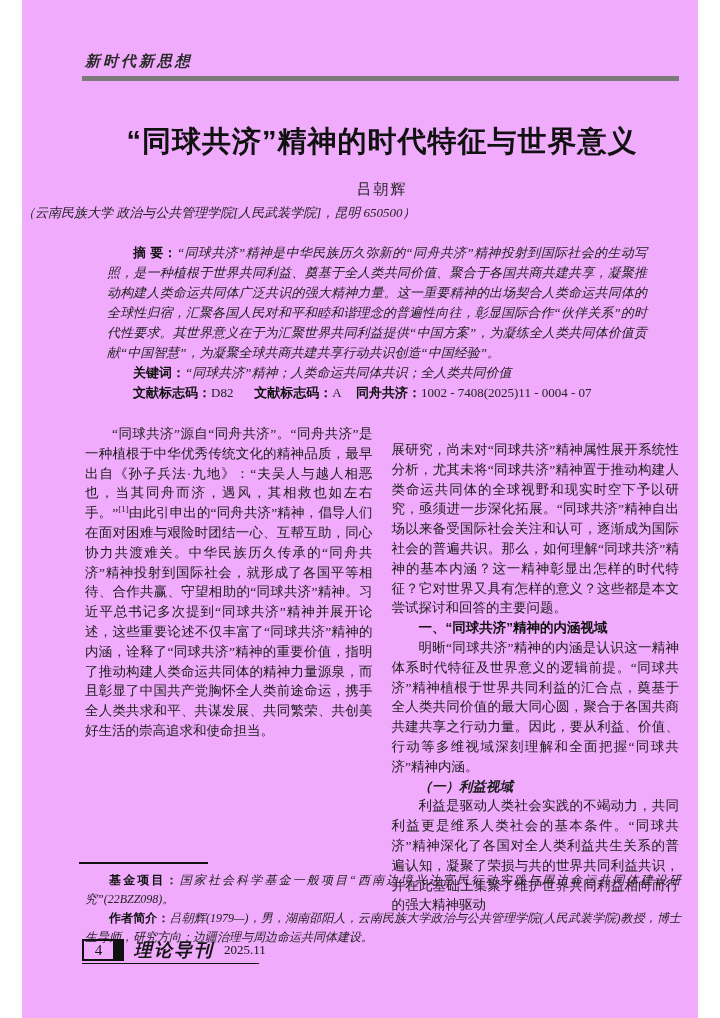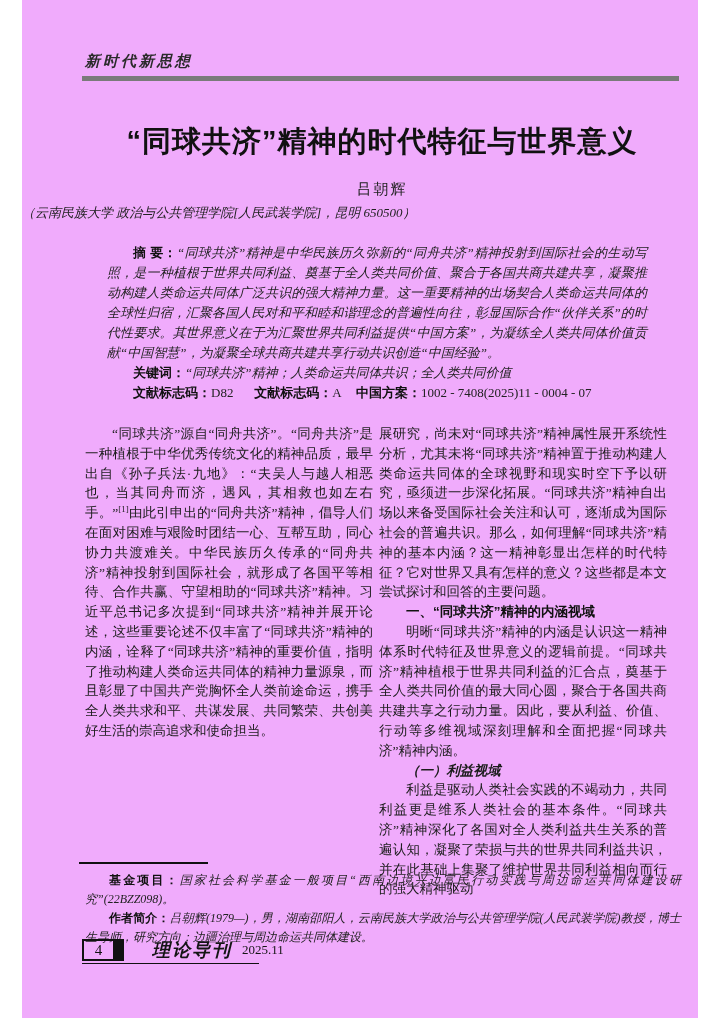--- a/index.html
+++ b/index.html
@@ -81,31 +81,31 @@
   .cls-line span.val { font-style: normal; }
   .cls-gap { display: inline-block; width: 1.6em; }
   .cls-gap2 { display: inline-block; width: 1.1em; }
 
   
   .body-cols {
     position: absolute;
     left: 63px; top: 424px;
     width: 594px;
     display: flex;
-    gap: 6px;
+    gap: 19px;
   }
   .col {
     width: 288px;
     font-size: 13.5px;
     line-height: 19.8px;
     text-align: justify;
     color: #1c1c1c;
   }
   .col p { text-indent: 2em; }
-  .col p.cont { text-indent: 0; }
+  .col p.cont { text-indent: 0; margin-top: 16px; }
   .h1-line {
     font-family: "Liberation Sans", sans-serif;
     font-weight: bold;
     color: #111;
   }
   .h2-line {
     font-style: italic;
     font-weight: 600;
   }
   sup { font-size: 9px; vertical-align: super; line-height: 0; }
@@ -145,21 +145,21 @@
   }
   .pagenum {
     flex: 1;
     text-align: center;
     font-size: 15px;
     line-height: 18px;
     color: #111;
   }
   .pagenum-bar { width: 9px; background: #111; }
   .journal-name {
-    margin-left: 28px;
+    margin-left: 10px;
     font-family: "Liberation Serif", serif;
     font-style: italic;
     font-weight: bold;
     font-size: 18px;
     letter-spacing: 2px;
     color: #151515;
     text-align: right;
   }
   .journal-issue {
     margin-left: 10px;
@@ -181,21 +181,21 @@
   <div class="col-head">新时代新思想</div>
   <div class="head-bar"></div>
 
   <h1 class="title">“同球共济”精神的时代特征与世界意义</h1>
   <div class="author">吕朝辉</div>
   <div class="affiliation">（云南民族大学 政治与公共管理学院[人民武装学院]，昆明 650500）</div>
 
   <div class="abstract-block">
     <p><span class="blabel">摘  要：</span><span class="abs-text">“同球共济”精神是中华民族历久弥新的“同舟共济”精神投射到国际社会的生动写照，是一种植根于世界共同利益、奠基于全人类共同价值、聚合于各国共商共建共享，凝聚推动构建人类命运共同体广泛共识的强大精神力量。这一重要精神的出场契合人类命运共同体的全球性归宿，汇聚各国人民对和平和睦和谐理念的普遍性向往，彰显国际合作“伙伴关系”的时代性要求。其世界意义在于为汇聚世界共同利益提供“中国方案”，为凝练全人类共同体价值贡献“中国智慧”，为凝聚全球共商共建共享行动共识创造“中国经验”。</span></p>
     <p><span class="blabel">关键词：</span><span class="kw-text">“同球共济”精神；人类命运共同体共识；全人类共同价值</span></p>
-    <p class="cls-line"><span class="blabel">文献标志码：</span><span class="val">D82</span><span class="cls-gap"></span><span class="blabel">文献标志码：</span><span class="val">A</span><span class="cls-gap2"></span><span class="blabel">中国方案：</span><span class="val">1002 - 7408(2025)11 - 0004 - 07</span></p>
+    <p class="cls-line"><span class="blabel">文献标志码：</span><span class="val">D82</span><span class="cls-gap"></span><span class="blabel">文献标志码：</span><span class="val">A</span><span class="cls-gap2"></span><span class="blabel">同舟共济：</span><span class="val">1002 - 7408(2025)11 - 0004 - 07</span></p>
   </div>
 
   <div class="body-cols">
     <div class="col">
       <p><span>“同球共济”源自“同舟共济”。“同舟共济”是一种植根于中华优秀传统文化的精神品质，最早出自《孙子兵法·九地》：“夫吴人与越人相恶也，当其同舟而济，遇风，其相救也如左右手。”</span><sup>[1]</sup><span>由此引申出的“同舟共济”精神，倡导人们在面对困难与艰险时团结一心、互帮互助，同心协力共渡难关。中华民族历久传承的“同舟共济”精神投射到国际社会，就形成了各国平等相待、合作共赢、守望相助的“同球共济”精神。习近平总书记多次提到“同球共济”精神并展开论述，这些重要论述不仅丰富了“同球共济”精神的内涵，诠释了“同球共济”精神的重要价值，指明了推动构建人类命运共同体的精神力量源泉，而且彰显了中国共产党胸怀全人类前途命运，携手全人类共求和平、共谋发展、共同繁荣、共创美好生活的崇高追求和使命担当。</span></p>
     </div>
     <div class="col">
       <p class="cont">展研究，尚未对“同球共济”精神属性展开系统性分析，尤其未将“同球共济”精神置于推动构建人类命运共同体的全球视野和现实时空下予以研究，亟须进一步深化拓展。“同球共济”精神自出场以来备受国际社会关注和认可，逐渐成为国际社会的普遍共识。那么，如何理解“同球共济”精神的基本内涵？这一精神彰显出怎样的时代特征？它对世界又具有怎样的意义？这些都是本文尝试探讨和回答的主要问题。</p>
       <p class="h1-line">一、“同球共济”精神的内涵视域</p>
       <p>明晰“同球共济”精神的内涵是认识这一精神体系时代特征及世界意义的逻辑前提。“同球共济”精神植根于世界共同利益的汇合点，奠基于全人类共同价值的最大同心圆，聚合于各国共商共建共享之行动力量。因此，要从利益、价值、行动等多维视域深刻理解和全面把握“同球共济”精神内涵。</p>

